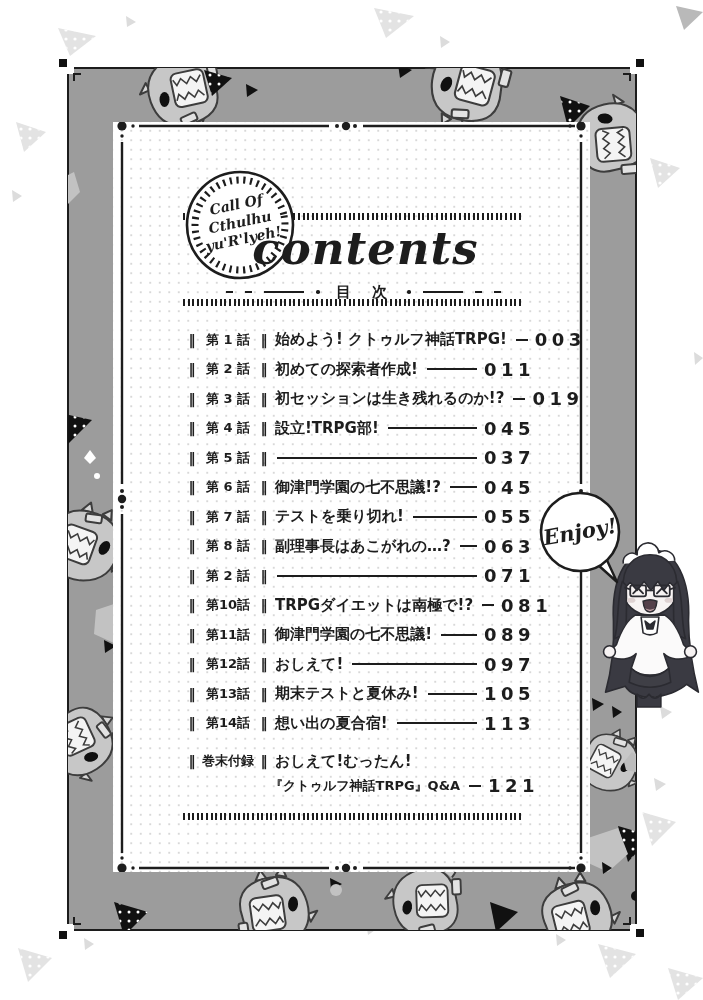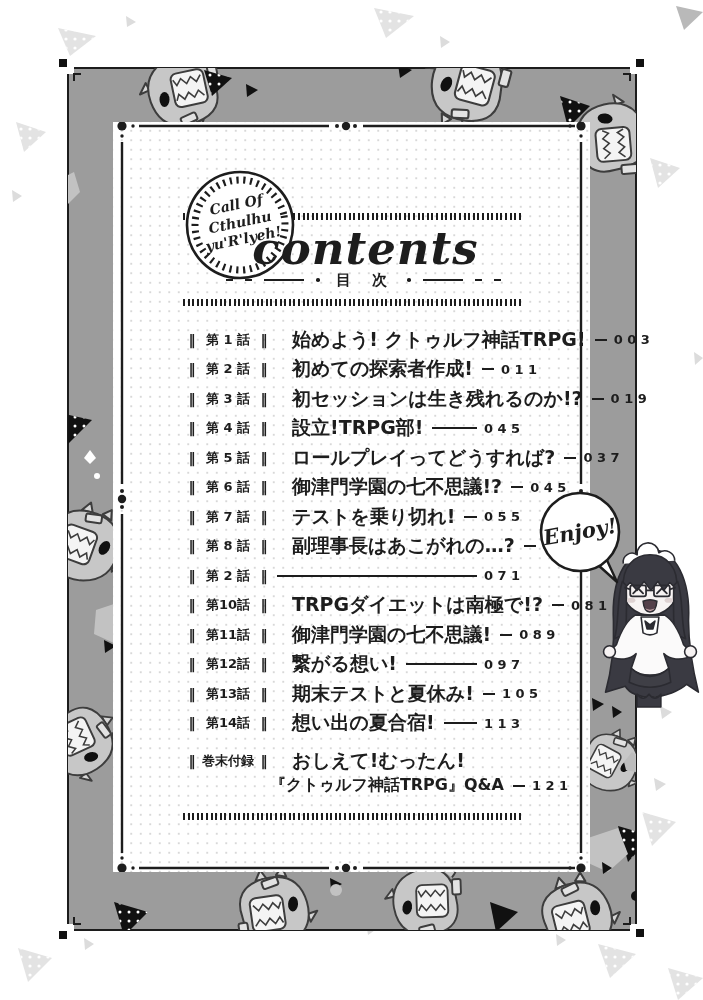--- a/index.html
+++ b/index.html
@@ -33,40 +33,40 @@
     transform:rotate(-12deg);color:#1d1d1d;
   }
   
   .contents-title{
     position:absolute;left:0;top:104px;width:477px;text-align:center;
     font-family:"DejaVu Serif","Liberation Serif",serif;
     font-style:italic;font-weight:bold;font-size:45px;line-height:1;
     transform:translateX(14px);letter-spacing:1px;
   }
   .mokuji-row{
-    position:absolute;left:0;top:148px;width:477px;height:20px;
+    position:absolute;left:0;top:160px;width:477px;height:20px;
     display:flex;align-items:center;justify-content:center;gap:12px;
     transform:translateX(12px);
   }
   .mokuji-label{font-size:15px;font-weight:bold;letter-spacing:8px;margin-left:4px;}
   .d-sm{width:7px;height:2.5px;background:#1d1d1d;}
   .d-lg{width:40px;height:2.5px;background:#1d1d1d;}
   .d-dot{width:3.5px;height:3.5px;border-radius:50%;background:#1d1d1d;}
   
   .toc{position:absolute;left:75px;top:203px;width:332px;}
   .toc-row{display:flex;align-items:center;height:29.5px;font-weight:bold;}
   .dbar{width:8px;font-size:14px;flex:0 0 auto;text-align:center;}
   .chap{width:54px;margin:11px 5px;font-size:13px;flex:0 0 auto;text-align:center;white-space:nowrap;}
-  .ttl{font-size:19px;white-space:nowrap;margin-left:24px;flex:0 0 auto;text-align:center;}
+  .ttl{font-size:15px;white-space:nowrap;margin-left:7px;flex:0 0 auto;text-align:center;}
   .leader{flex:1 1 auto;min-width:12px;border-top:2px solid #1d1d1d;margin:0 7px 0 9px;}
-  .pg{flex:0 0 auto;font-size:13px;letter-spacing:4.5px;margin-right:-4px;width:40px;text-align:right;white-space:nowrap;}
+  .pg{flex:0 0 auto;font-size:18px;letter-spacing:4.5px;margin-right:-4px;width:40px;text-align:right;white-space:nowrap;}
   .apx{margin-top:11px;}
   .apx-top{display:flex;align-items:center;height:24px;font-weight:bold;}
   .apx-line2{display:flex;align-items:center;height:25px;font-weight:bold;margin-left:82px;}
-  .apx-ttl{font-size:16px;white-space:nowrap;}
+  .apx-ttl{font-size:13px;white-space:nowrap;}
   
   #maid{position:absolute;left:597px;top:538px;width:106px;height:170px;z-index:3;}
   #bubble{position:absolute;left:535px;top:486px;width:100px;height:104px;z-index:4;}
   .bubble-text{
     position:absolute;left:0;top:33px;width:90px;text-align:center;
     font-family:"DejaVu Serif","Liberation Serif",serif;
     font-style:italic;font-weight:bold;font-size:21px;
     transform:rotate(-10deg);z-index:5;
   }
 </style>
@@ -292,21 +292,20 @@
       <span class="chap">第 4 話</span>
       <span class="dbar">‖</span>
       <span class="ttl">設立!TRPG部!</span>
       <span class="leader"></span>
       <span class="pg">045</span>
     </div>
     <div class="toc-row">
       <span class="dbar">‖</span>
       <span class="chap">第 5 話</span>
       <span class="dbar">‖</span>
-      <span class="ttl">ロールプレイってどうすれば?</span>
       <span class="leader"></span>
       <span class="pg">037</span>
     </div>
     <div class="toc-row">
       <span class="dbar">‖</span>
       <span class="chap">第 6 話</span>
       <span class="dbar">‖</span>
       <span class="ttl">御津門学園の七不思議!?</span>
       <span class="leader"></span>
       <span class="pg">045</span>
@@ -347,21 +346,21 @@
       <span class="chap">第11話</span>
       <span class="dbar">‖</span>
       <span class="ttl">御津門学園の七不思議!</span>
       <span class="leader"></span>
       <span class="pg">089</span>
     </div>
     <div class="toc-row">
       <span class="dbar">‖</span>
       <span class="chap">第12話</span>
       <span class="dbar">‖</span>
-      <span class="ttl">繋がる想い!</span>
+      <span class="ttl">おしえて!</span>
       <span class="leader"></span>
       <span class="pg">097</span>
     </div>
     <div class="toc-row">
       <span class="dbar">‖</span>
       <span class="chap">第13話</span>
       <span class="dbar">‖</span>
       <span class="ttl">期末テストと夏休み!</span>
       <span class="leader"></span>
       <span class="pg">105</span>

